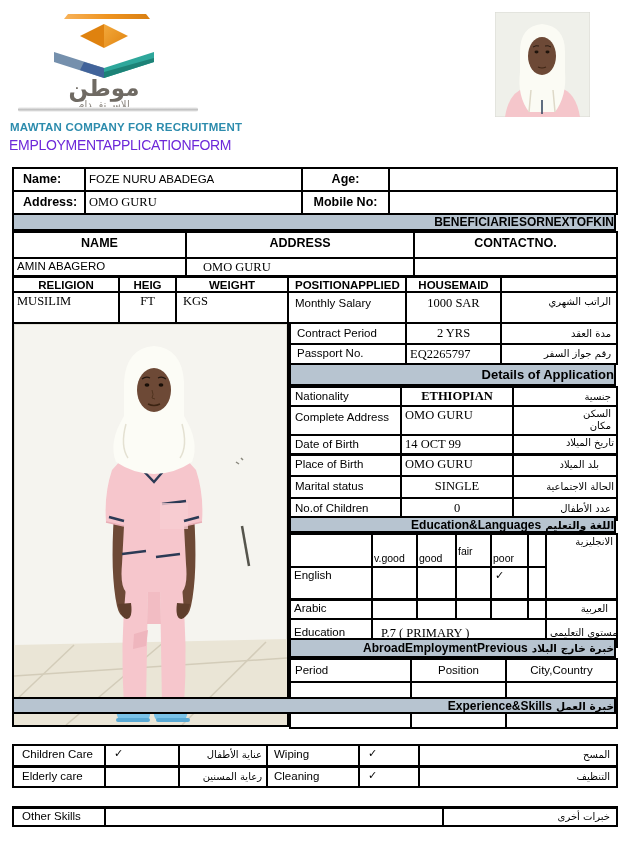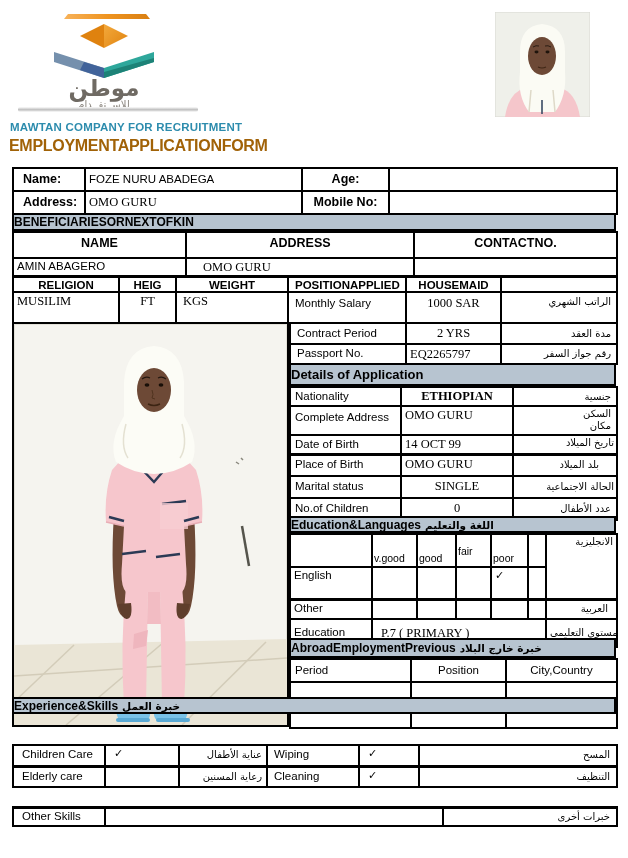--- a/index.html
+++ b/index.html
@@ -12,28 +12,28 @@
   .b{font-weight:700}
   .c{text-align:center}
   .m{vertical-align:middle}
   .bt{vertical-align:bottom}
   .sr{font-family:"Liberation Serif",serif;font-size:12.5px}
   .ar{font-family:"DejaVu Sans",sans-serif;text-align:right;font-size:10px}
   .wrap{white-space:pre-line}
   .tt{border-top-width:3px}
   .chk{font-size:11px;padding-left:8px}
   .hbar{position:absolute;background:#b7c4d0;border:2px solid #000;box-sizing:border-box;
-        display:flex;align-items:center;justify-content:flex-start;gap:4px;
+        display:flex;align-items:center;justify-content:flex-end;gap:4px;
         font:700 12px "Liberation Sans",sans-serif;}
   .hbar .ar{font-weight:700;font-size:10.5px}
   .photoframe{position:absolute;border:2px solid #000;box-sizing:border-box;background:#fff;}
   .company{position:absolute;left:10px;top:121px;font-weight:700;font-size:11.5px;
            letter-spacing:.2px;color:#2d8cad;}
-  .formtitle{position:absolute;left:9px;top:137px;font-weight:700;font-size:16px;
-             letter-spacing:-.3px;color:#a16207;}
+  .formtitle{position:absolute;left:9px;top:137px;font-weight:400;font-size:14px;
+             letter-spacing:-.3px;color:#6d28d9;}
   .grad{position:absolute;left:18px;top:107px;width:180px;height:5px;border-radius:2px;
         background:linear-gradient(180deg,#fdfdfd 0%,#bdbdbd 55%,#ffffff 100%);}
 </style>
 </head>
 <body>
 
 <svg style="position:absolute;left:40px;top:10px" width="150" height="100" viewBox="0 0 150 100">
   <defs>
     <linearGradient id="og" x1="0" y1="0" x2="1" y2="0">
       <stop offset="0" stop-color="#f7b25a"></stop>
@@ -318,21 +318,21 @@
   </tr>
   <tr style="height:32px">
     <td style="">English</td>
     <td></td>
     <td></td>
     <td></td>
     <td style="font-size:11px">✓</td>
     <td></td>
   </tr>
   <tr style="height:20px">
-    <td class="m tt">Other</td>
+    <td class="m tt">Arabic</td>
     <td class="tt"></td>
     <td class="tt"></td>
     <td class="tt"></td>
     <td class="tt"></td>
     <td class="tt"></td>
     <td class="ar m tt" style="padding-right:8px">العربية</td>
   </tr>
   <tr style="height:28px">
     <td class="m">Education</td>
     <td class="sr m" colspan="5" style="padding-left:8px">P.7 ( PRIMARY )</td>

